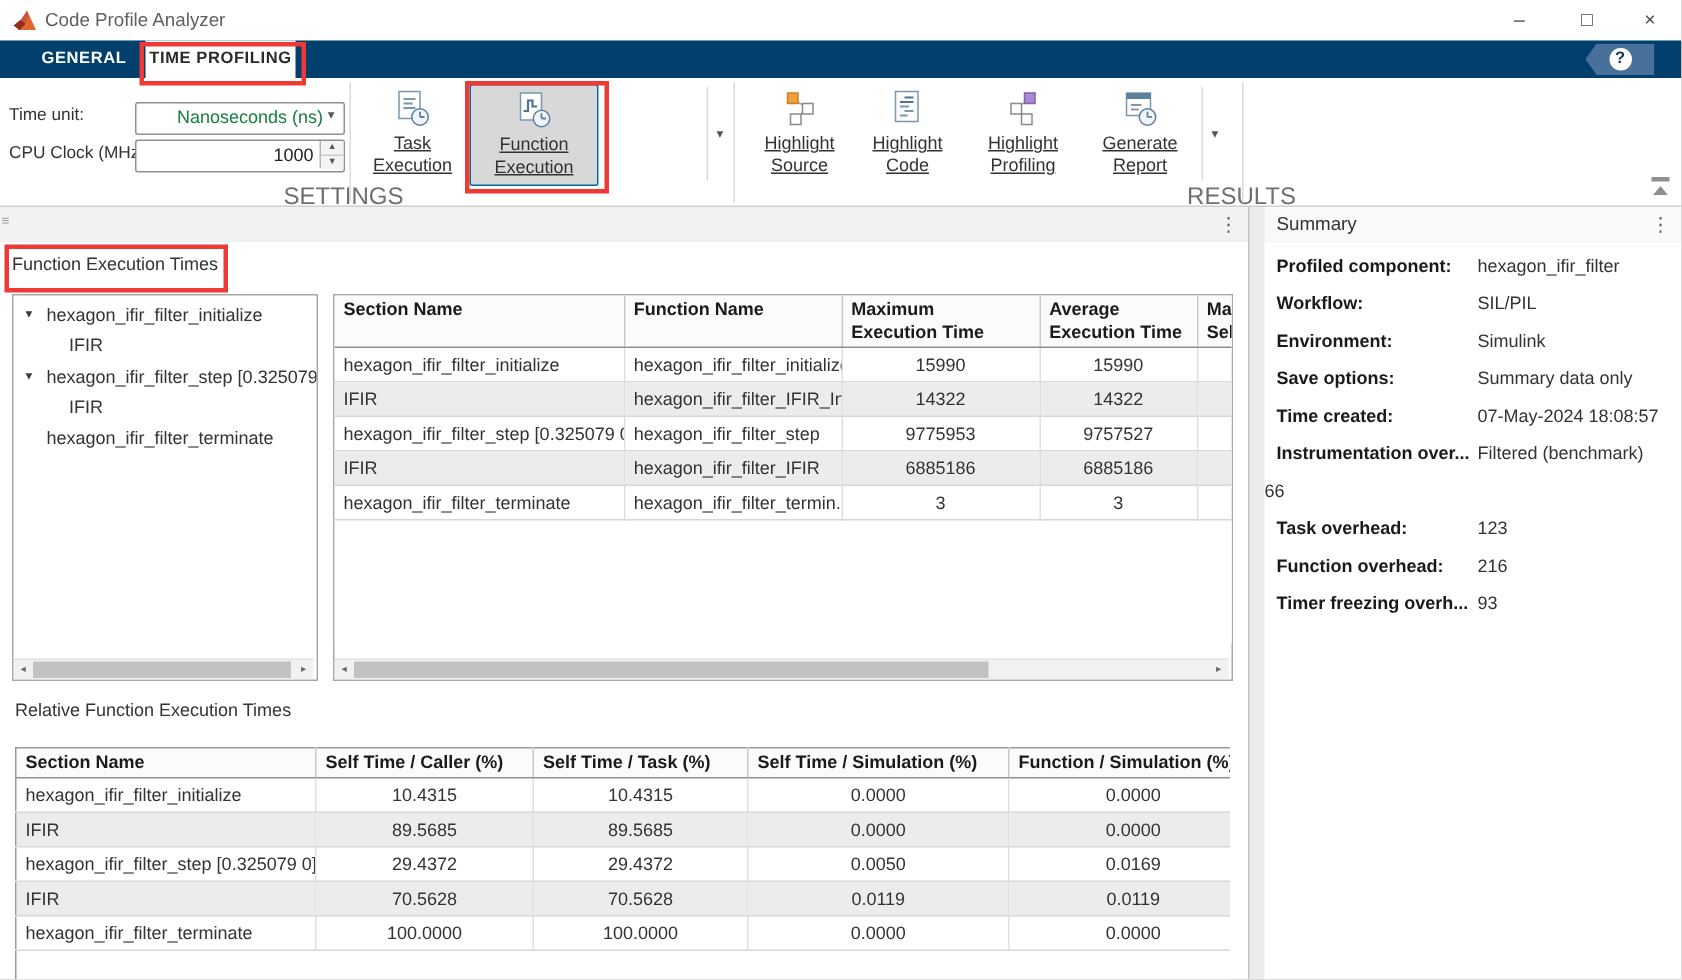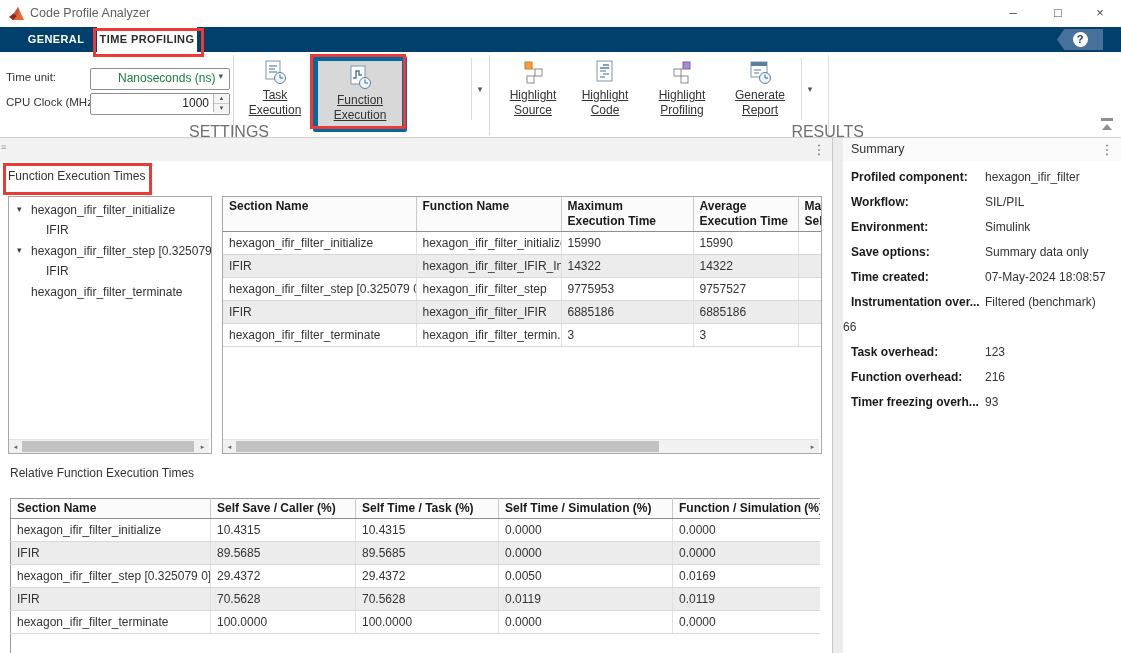--- a/index.html
+++ b/index.html
@@ -33,21 +33,21 @@
   .combo-arrow{position:absolute;right:6px;top:2px;font-size:9px;color:#555;}
   .spin{position:absolute;left:90px;top:41px;width:138px;height:20px;border:1px solid #8f8f8f;border-radius:2px;background:#fff;}
   .spin-value{position:absolute;right:20px;top:2px;font-size:12px;color:#222;}
   .spin-btns{position:absolute;right:0;top:0;width:15px;height:18px;border-left:1px solid #b5b5b5;}
   .spin-up,.spin-down{height:9px;font-size:6px;line-height:9px;text-align:center;color:#555;background:#f4f4f4;}
   .spin-up{border-bottom:1px solid #c9c9c9;}
 
   .tb-btn{position:absolute;top:4px;height:66px;text-align:center;}
   .tb-btn .icon{height:32px;display:flex;align-items:center;justify-content:center;}
   .tb-btn .lbl{font-size:12px;color:#333;line-height:14px;text-decoration:underline;}
-  .tb-btn.selected{background:#d8d8d8;border:5px solid #0369a1;border-radius:2px;}
+  .tb-btn.selected{background:#d8d8d8;border:1px solid #0369a1;border-radius:2px;}
   .tb-btn.midlabel .lbl{margin-top:2px;}
   .dd-arrow{position:absolute;top:6px;width:16px;height:62px;border-left:1px solid #dcdcdc;
             display:flex;align-items:center;justify-content:center;font-size:9px;color:#555;}
   .collapse-btn{position:absolute;left:1097px;top:66px;width:20px;height:17px;display:flex;flex-direction:column;align-items:center;}
   .collapse-bar{width:12px;height:3px;background:#8f8f8f;margin-bottom:3px;}
   .collapse-tri{width:0;height:0;border-left:5px solid transparent;border-right:5px solid transparent;border-bottom:6px solid #8f8f8f;}
 
   
   .doc-strip{position:absolute;left:0;top:138px;width:832px;height:23px;background:#f2f2f2;border-bottom:1px solid #cfcfcf;}
   .doc-tab{position:absolute;left:10px;top:138px;width:116px;height:24px;background:#ffffff;border-top:2px solid #0b4d7e;
@@ -68,21 +68,21 @@
 
   
   .table-box{position:absolute;left:222px;top:196px;width:598px;height:256px;border:1px solid #a8a8a8;background:#fff;overflow:hidden;}
   table.grid{border-collapse:collapse;table-layout:fixed;background:#fff;}
   table.grid th{font-weight:bold;text-align:left;background:#fbfbfb;color:#1a1a1a;
                 border-right:1px solid #c9c9c9;border-bottom:1px solid #8f8f8f;
                 padding:2px 6px;vertical-align:top;font-size:12px;white-space:nowrap;overflow:hidden;}
   table.grid td{border-right:1px solid #e0e0e0;border-bottom:1px solid #d8d8d8;padding:2px 6px;
                 font-size:12px;white-space:nowrap;overflow:hidden;}
   table.grid tr.alt td{background:#ececec;}
-  table.grid td.num{text-align:left;margin-left:48px;}
+  table.grid td.num{text-align:center;margin-left:48px;}
   table.grid tr.filler td{border:none;background:#fff;}
   .hline{display:block;line-height:15px;}
 
   .rel-box{position:absolute;left:10px;top:498px;width:810px;height:155px;overflow:hidden;}
   .rel-box table{border:1px solid #9a9a9a;}
 
   
   .hscroll{position:absolute;left:0;bottom:0;height:13px;background:#f1f1f1;border-top:1px solid #e3e3e3;}
   .hs-arrow{position:absolute;top:0;width:13px;height:13px;font-size:7px;color:#6a6a6a;text-align:center;line-height:13px;}
   .hs-thumb{position:absolute;top:1px;height:11px;background:#c2c2c2;}
@@ -376,21 +376,21 @@
           <col style="width: 143px;">
           <col style="width: 174px;">
           <col style="width: 166px;">
         </colgroup>
         <thead>
           <tr>
             <th>
               <span class="hline">Section Name</span>
             </th>
             <th>
-              <span class="hline">Self Save / Caller (%)</span>
+              <span class="hline">Self Time / Caller (%)</span>
             </th>
             <th>
               <span class="hline">Self Time / Task (%)</span>
             </th>
             <th>
               <span class="hline">Self Time / Simulation (%)</span>
             </th>
             <th>
               <span class="hline">Function / Simulation (%)</span>
             </th>

